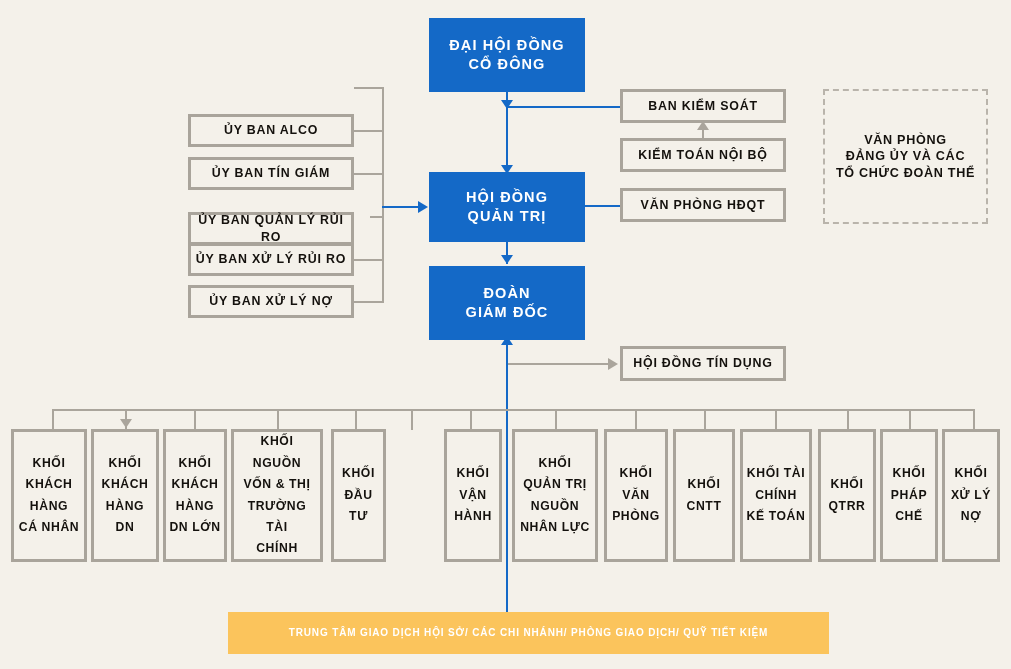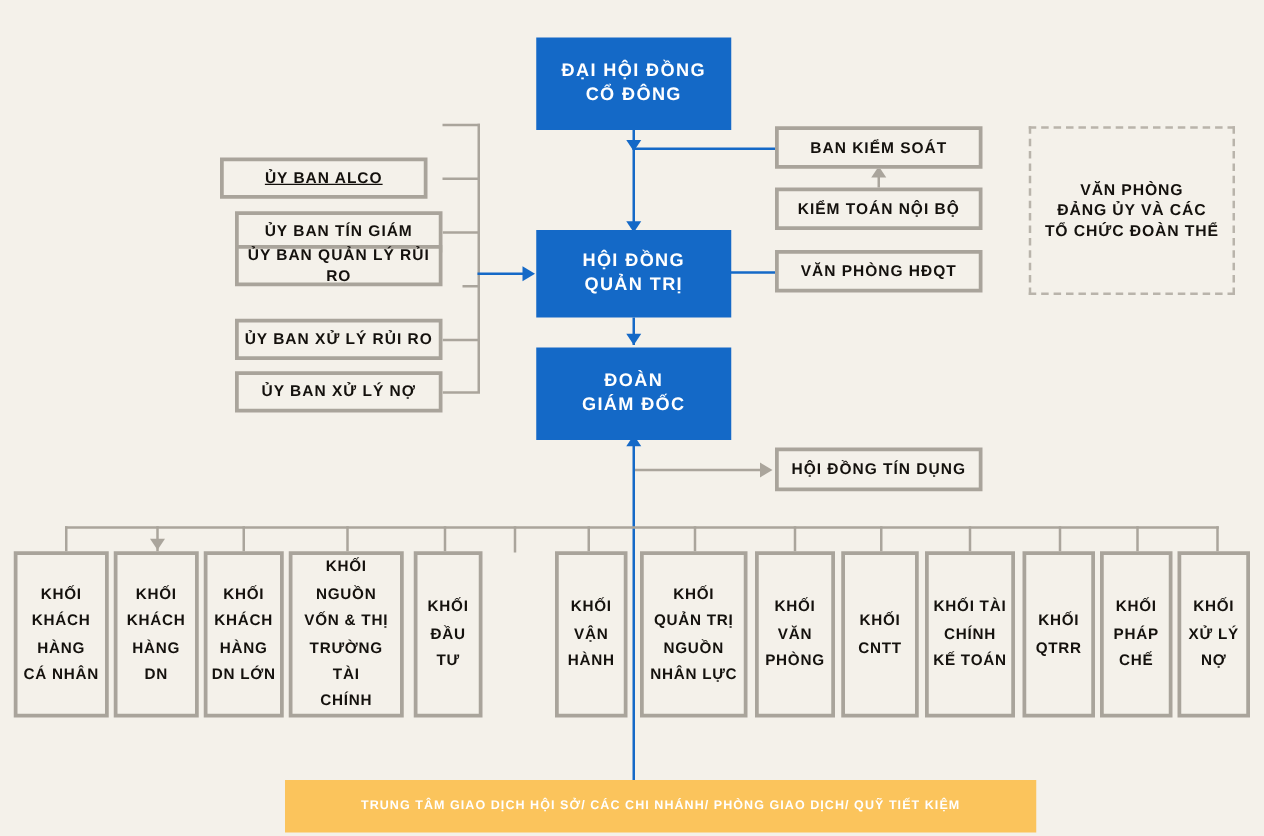--- a/index.html
+++ b/index.html
@@ -6,21 +6,20 @@
   html, body {
     width: 1011px; height: 669px;
     background: #f4f1ea;
     font-family: "Liberation Sans", sans-serif;
     overflow: hidden;
   }
   #chart {
     position: relative;
     width: 1011px; height: 593px;
     background: #f4f1ea;
-    margin-top: 12px;
   }
   .node {
     position: absolute;
     display: flex;
     align-items: center;
     justify-content: center;
     text-align: center;
     letter-spacing: 0.6px;
     line-height: 1.32;
   }
@@ -181,27 +180,27 @@
     </div>
   </div>
 
   <div class="node blue" style="left:429px; top:266px; width:156px; height:74px;">
     <div>
       <span class="nl">ĐOÀN</span>
       <span class="nl">GIÁM ĐỐC</span>
     </div>
   </div>
 
-  <div class="node grey" style="left:176px; top:114px; width:166px; height:33px;text-decoration:underline;">
+  <div class="node grey" style="left:188px; top:114px; width:166px; height:33px;">
     <span>ỦY BAN ALCO</span>
   </div>
   <div class="node grey" style="left:188px; top:157px; width:166px; height:33px;">
     <span>ỦY BAN TÍN GIÁM</span>
   </div>
-  <div class="node grey" style="left:188px; top:184px; width:166px; height:33px;">
+  <div class="node grey" style="left:188px; top:212px; width:166px; height:33px;">
     <span>ỦY BAN QUẢN LÝ RỦI RO</span>
   </div>
   <div class="node grey" style="left:188px; top:243px; width:166px; height:33px;">
     <span>ỦY BAN XỬ LÝ RỦI RO</span>
   </div>
   <div class="node grey" style="left:188px; top:285px; width:166px; height:33px;">
     <span>ỦY BAN XỬ LÝ NỢ</span>
   </div>
 
   <div class="node grey" style="left:620px; top:89px; width:166px; height:34px;">

